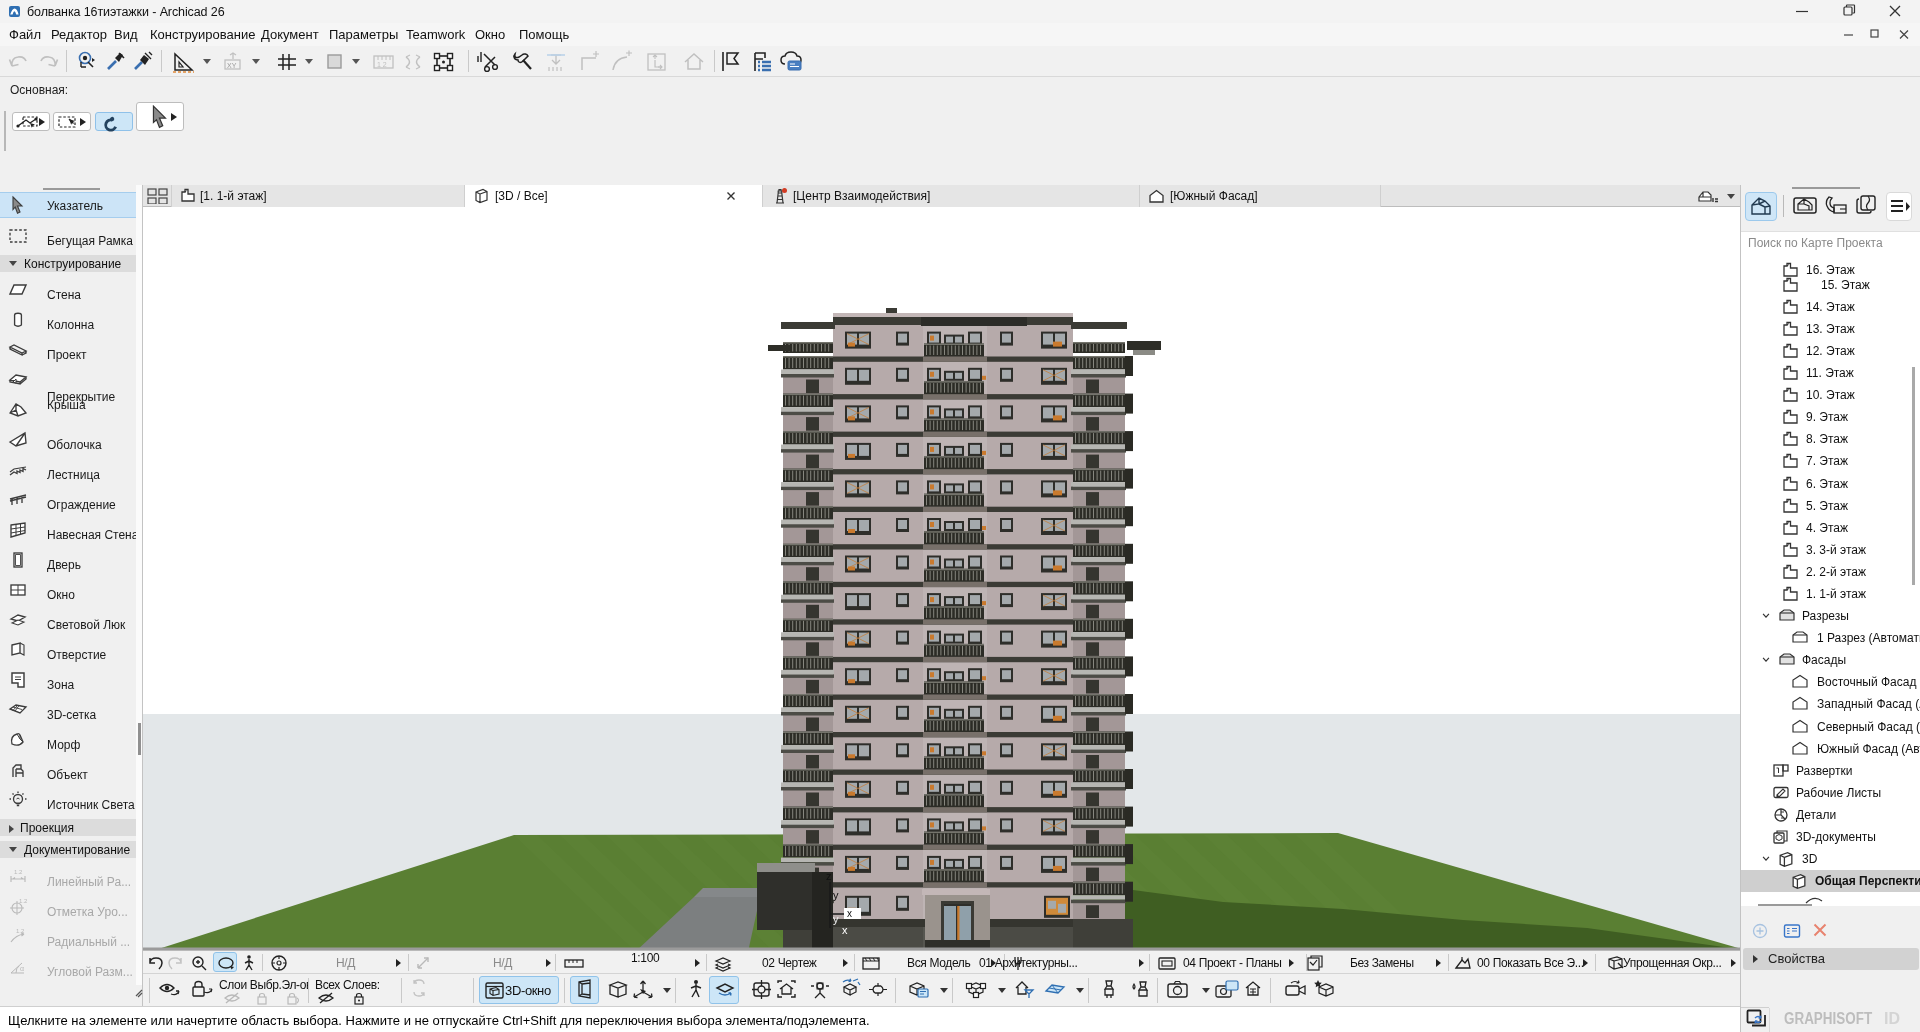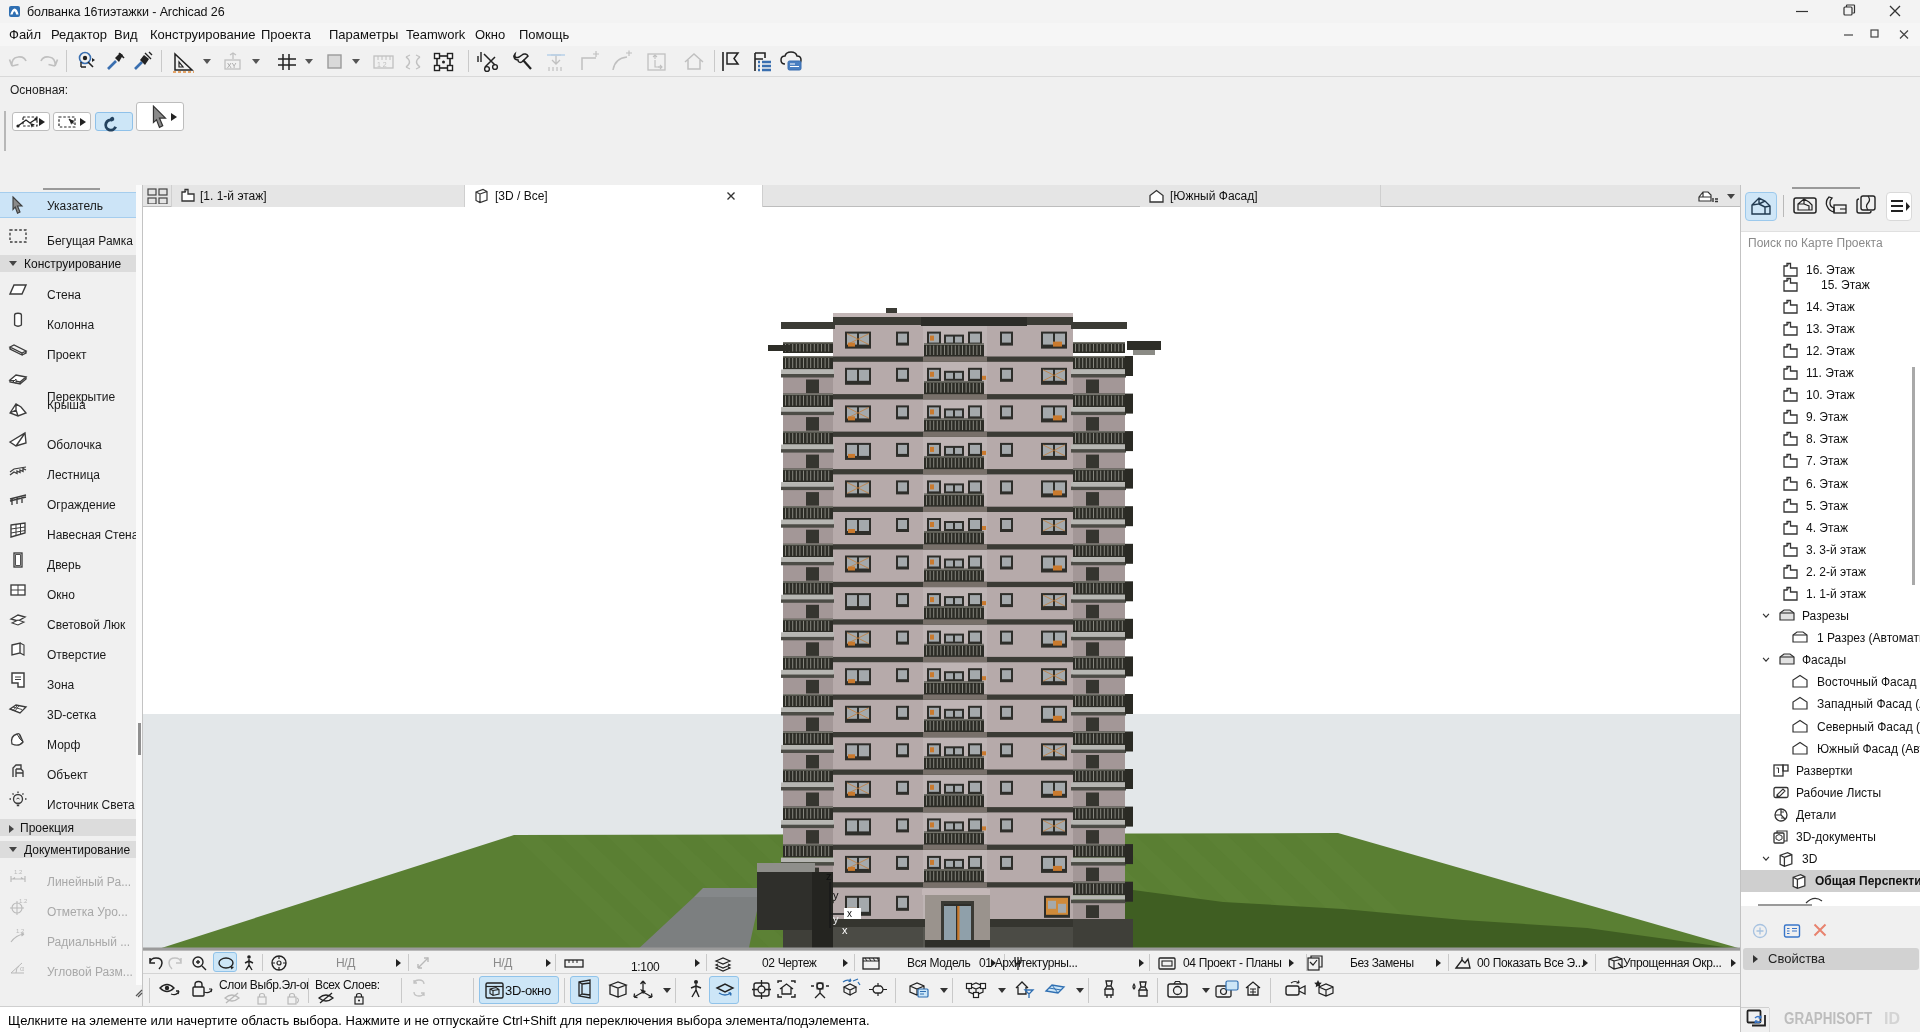--- a/index.html
+++ b/index.html
@@ -88,21 +88,21 @@
     <rect x="58" y="7" width="8" height="8" fill="#f3f3f3" stroke="#333" stroke-width="1.2" rx="1"></rect>
     <path d="M104 6 L114 16 M114 6 L104 16" stroke="#333" stroke-width="1.3"></path>
   </svg>
 </div>
 
 <div class="abs" id="menubar">
   <span class="mi" style="left:9px">Файл</span>
   <span class="mi" style="left:51px">Редактор</span>
   <span class="mi" style="left:114px">Вид</span>
   <span class="mi" style="left:150px">Конструирование</span>
-  <span class="mi" style="left:261px">Проекта</span>
+  <span class="mi" style="left:261px">Документ</span>
   <span class="mi" style="left:329px">Параметры</span>
   <span class="mi" style="left:406px">Teamwork</span>
   <span class="mi" style="left:475px">Окно</span>
   <span class="mi" style="left:519px">Помощь</span>
   <svg class="abs" style="left:1840px;top:0" width="80" height="23" viewBox="0 0 80 23">
     <path d="M4 12 H13" stroke="#444" stroke-width="1.2"></path>
     <rect x="31" y="7" width="7" height="7" fill="none" stroke="#444" stroke-width="1.2"></rect>
     <path d="M60 7.5 L68 15.5 M68 7.5 L60 15.5" stroke="#444" stroke-width="1.2"></path>
   </svg>
 </div>
@@ -467,20 +467,29 @@
 <div class="tab active" style="left:322px;width:298px">
       <span class="abs" style="left:9px;top:3px">
         <svg width="15" height="16" viewBox="0 0 15 16">
           <path d="M2 4 L9 1.5 L13 3.5 L13 12 L6 14.5 L2 12.5 Z M2 4 L6 6 L6 14.5 M6 6 L13 3.5" fill="#fff" stroke="#333" stroke-width="1.2"></path>
         </svg>
       </span>
       <span class="tlbl" style="left:30px">[3D / Все]</span>
       <svg class="abs" style="left:261px;top:6px" width="10" height="10" viewBox="0 0 10 10">
         <path d="M1.5 1.5 L8.5 8.5 M8.5 1.5 L1.5 8.5" stroke="#333" stroke-width="1.4"></path>
       </svg>
+    </div>
+<div class="tab" style="left:620px;width:377px">
+      <span class="abs" style="left:9px;top:2px">
+        <svg width="16" height="17" viewBox="0 0 16 17">
+          <path d="M5 16 L6.2 6 L9.8 6 L11 16 Z M4 16 L12 16 M6.2 6 L6.2 4 L9.8 4 L9.8 6 M7 4 L7 2.5 L9 2.5 L9 4 M6 9 L10 9 M5.6 12.5 L10.4 12.5" fill="none" stroke="#333" stroke-width="1.2"></path>
+          <circle cx="12.5" cy="3.5" r="2.5" fill="#d23b23"></circle>
+        </svg>
+      </span>
+      <span class="tlbl" style="left:30px">[Центр Взаимодействия]</span>
     </div>
 <div class="tab" style="left:997px;width:241px">
       <span class="abs" style="left:8px;top:4px">
         <svg width="17" height="14" viewBox="0 0 17 14">
           <path d="M2 13 L2 6.5 L8.5 1.5 L15 6.5 L15 13 Z" fill="#fff" stroke="#333" stroke-width="1.3"></path>
         </svg>
       </span>
       <span class="tlbl" style="left:30px">[Южный Фасад]</span>
     </div>
 <svg class="abs" style="left:1555px;top:3px" width="26" height="17" viewBox="0 0 26 17">
@@ -1841,21 +1850,21 @@
       <path d="M4 14 L14 4 M4 14 l0 -4 M4 14 l4 0" stroke="#b9b9b9" stroke-width="1.4" fill="none"></path>
       <path d="M10 4 L14 4 L14 8" fill="none" stroke="#b9b9b9" stroke-width="1.4"></path>
     </svg>
 <span class="btxt gray" style="left:350px;top:5px">Н/Д</span>
 <div class="barr" style="left:403px;top:8px"></div>
 <div class="bsep1" style="left:412px"></div>
 <svg class="abs" style="left:420px;top:3px" width="22" height="18" viewBox="0 0 22 18">
       <rect x="2" y="6" width="18" height="7" fill="none" stroke="#222" stroke-width="1.3"></rect>
       <path d="M6 6 L6 9 M10 6 L10 9 M14 6 L14 9" stroke="#222" stroke-width="1"></path>
     </svg>
-<span class="btxt" style="left:488px;top:9px">1:100</span>
+<span class="btxt" style="left:488px;top:0">1:100</span>
 <div class="barr" style="left:552px;top:8px"></div>
 <div class="bsep1" style="left:563px"></div>
 <svg class="abs" style="left:570px;top:3px" width="20" height="18" viewBox="0 0 20 18">
       <path d="M3 7 L10 4 L17 7 L10 10 Z M5 10 L3 11 L10 14 L17 11 L15 10 M5 13 L3 14 L10 17 L17 14 L15 13" fill="none" stroke="#222" stroke-width="1.2"></path>
     </svg>
 <span class="btxt" style="left:619px;top:5px">02 Чертеж</span>
 <div class="barr" style="left:700px;top:8px"></div>
 <div class="bsep1" style="left:711px"></div>
 <svg class="abs" style="left:718px;top:3px" width="20" height="18" viewBox="0 0 20 18">
       <rect x="2" y="4" width="16" height="11" fill="none" stroke="#222" stroke-width="1.3"></rect>

